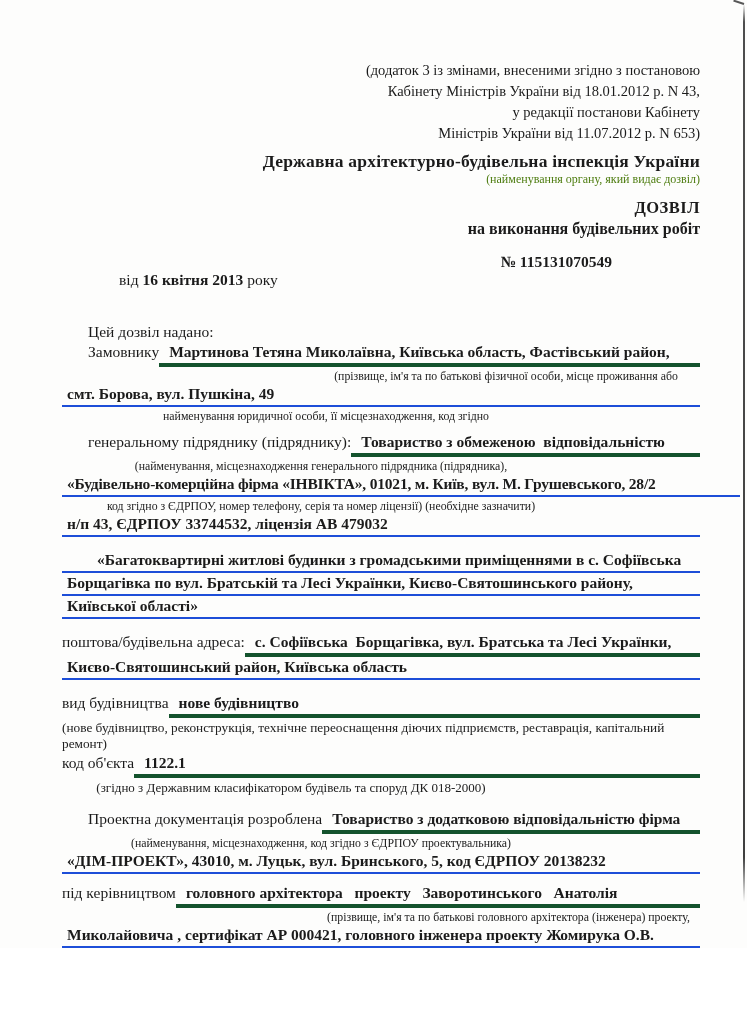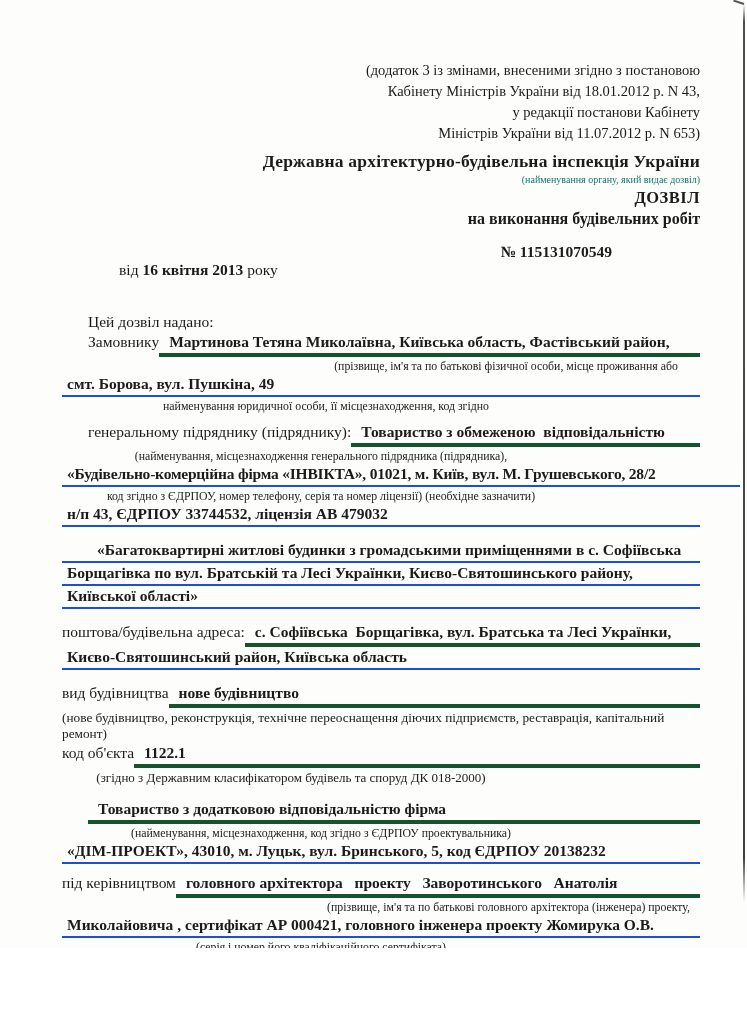--- a/index.html
+++ b/index.html
@@ -14,22 +14,22 @@
   }
   .content { padding:60px 47px 0 62px; }
 
   .right-align { text-align:right; }
   .center { text-align:right; }
 
   .amend { font-size:14.5px; line-height:21px; }
   .annex { font-size:14.5px; line-height:21px; margin-top:6px; }
 
   .authority { font-size:17.5px; line-height:22px; font-weight:bold; margin-top:4px; letter-spacing:0.2px; }
-  .authority-note { font-size:10px; line-height:15px; color:#0f766e; }
-  .doc-title { font-size:16.5px; line-height:21px; font-weight:bold; letter-spacing:0.5px; }
+  .authority-note { font-size:12px; line-height:15px; color:#4d7c0f; }
+  .doc-title { font-size:16.5px; line-height:21px; font-weight:bold; margin-top:10px; letter-spacing:0.5px; }
   .doc-subtitle { font-size:16px; line-height:21px; font-weight:bold; }
 
   .meta-row { display:flex; align-items:baseline; font-size:15.5px; margin-top:14px; }
   .meta-date { margin-left:26px; white-space:pre-wrap; }
   .meta-date b { margin:0 4px; }
   .meta-number { margin-left:auto; margin-right:88px; font-weight:bold; }
 
   .para { font-size:15.5px; line-height:21px; }
   .intro { margin-top:14px; margin-left:26px; }
 
@@ -136,20 +136,21 @@
       <span class="val fill">нове будівництво</span>
     </div>
     <div class="note note-big">(нове будівництво, реконструкція, технічне переоснащення діючих підприємств, реставрація, капітальний ремонт)</div>
     <div class="row">
       <span class="lbl">код об'єкта</span>
       <span class="val fill">1122.1</span>
     </div>
     <div class="note note-big note-coderef">(згідно з Державним класифікатором будівель та споруд ДК 018-2000)</div>
 
     <div class="row indent sect-lg">
+      <span class="lbl">Проектна документація розроблена</span>
       <span class="val fill">Товариство з додатковою відповідальністю фірма</span>
     </div>
     <div class="note note-centerleft">(найменування, місцезнаходження, код  згідно з ЄДРПОУ проектувальника)</div>
     <div class="uline">«ДІМ-ПРОЕКТ»,  43010,  м. Луцьк,  вул.  Бринського, 5,  код  ЄДРПОУ 20138232</div>
 
     <div class="row sect">
       <span class="lbl">під керівництвом</span>
       <span class="val fill">головного архітектора   проекту   Заворотинського   Анатолія</span>
     </div>
     <div class="note note-flushright">(прізвище, ім'я та по батькові головного архітектора (інженера) проекту,</div>

